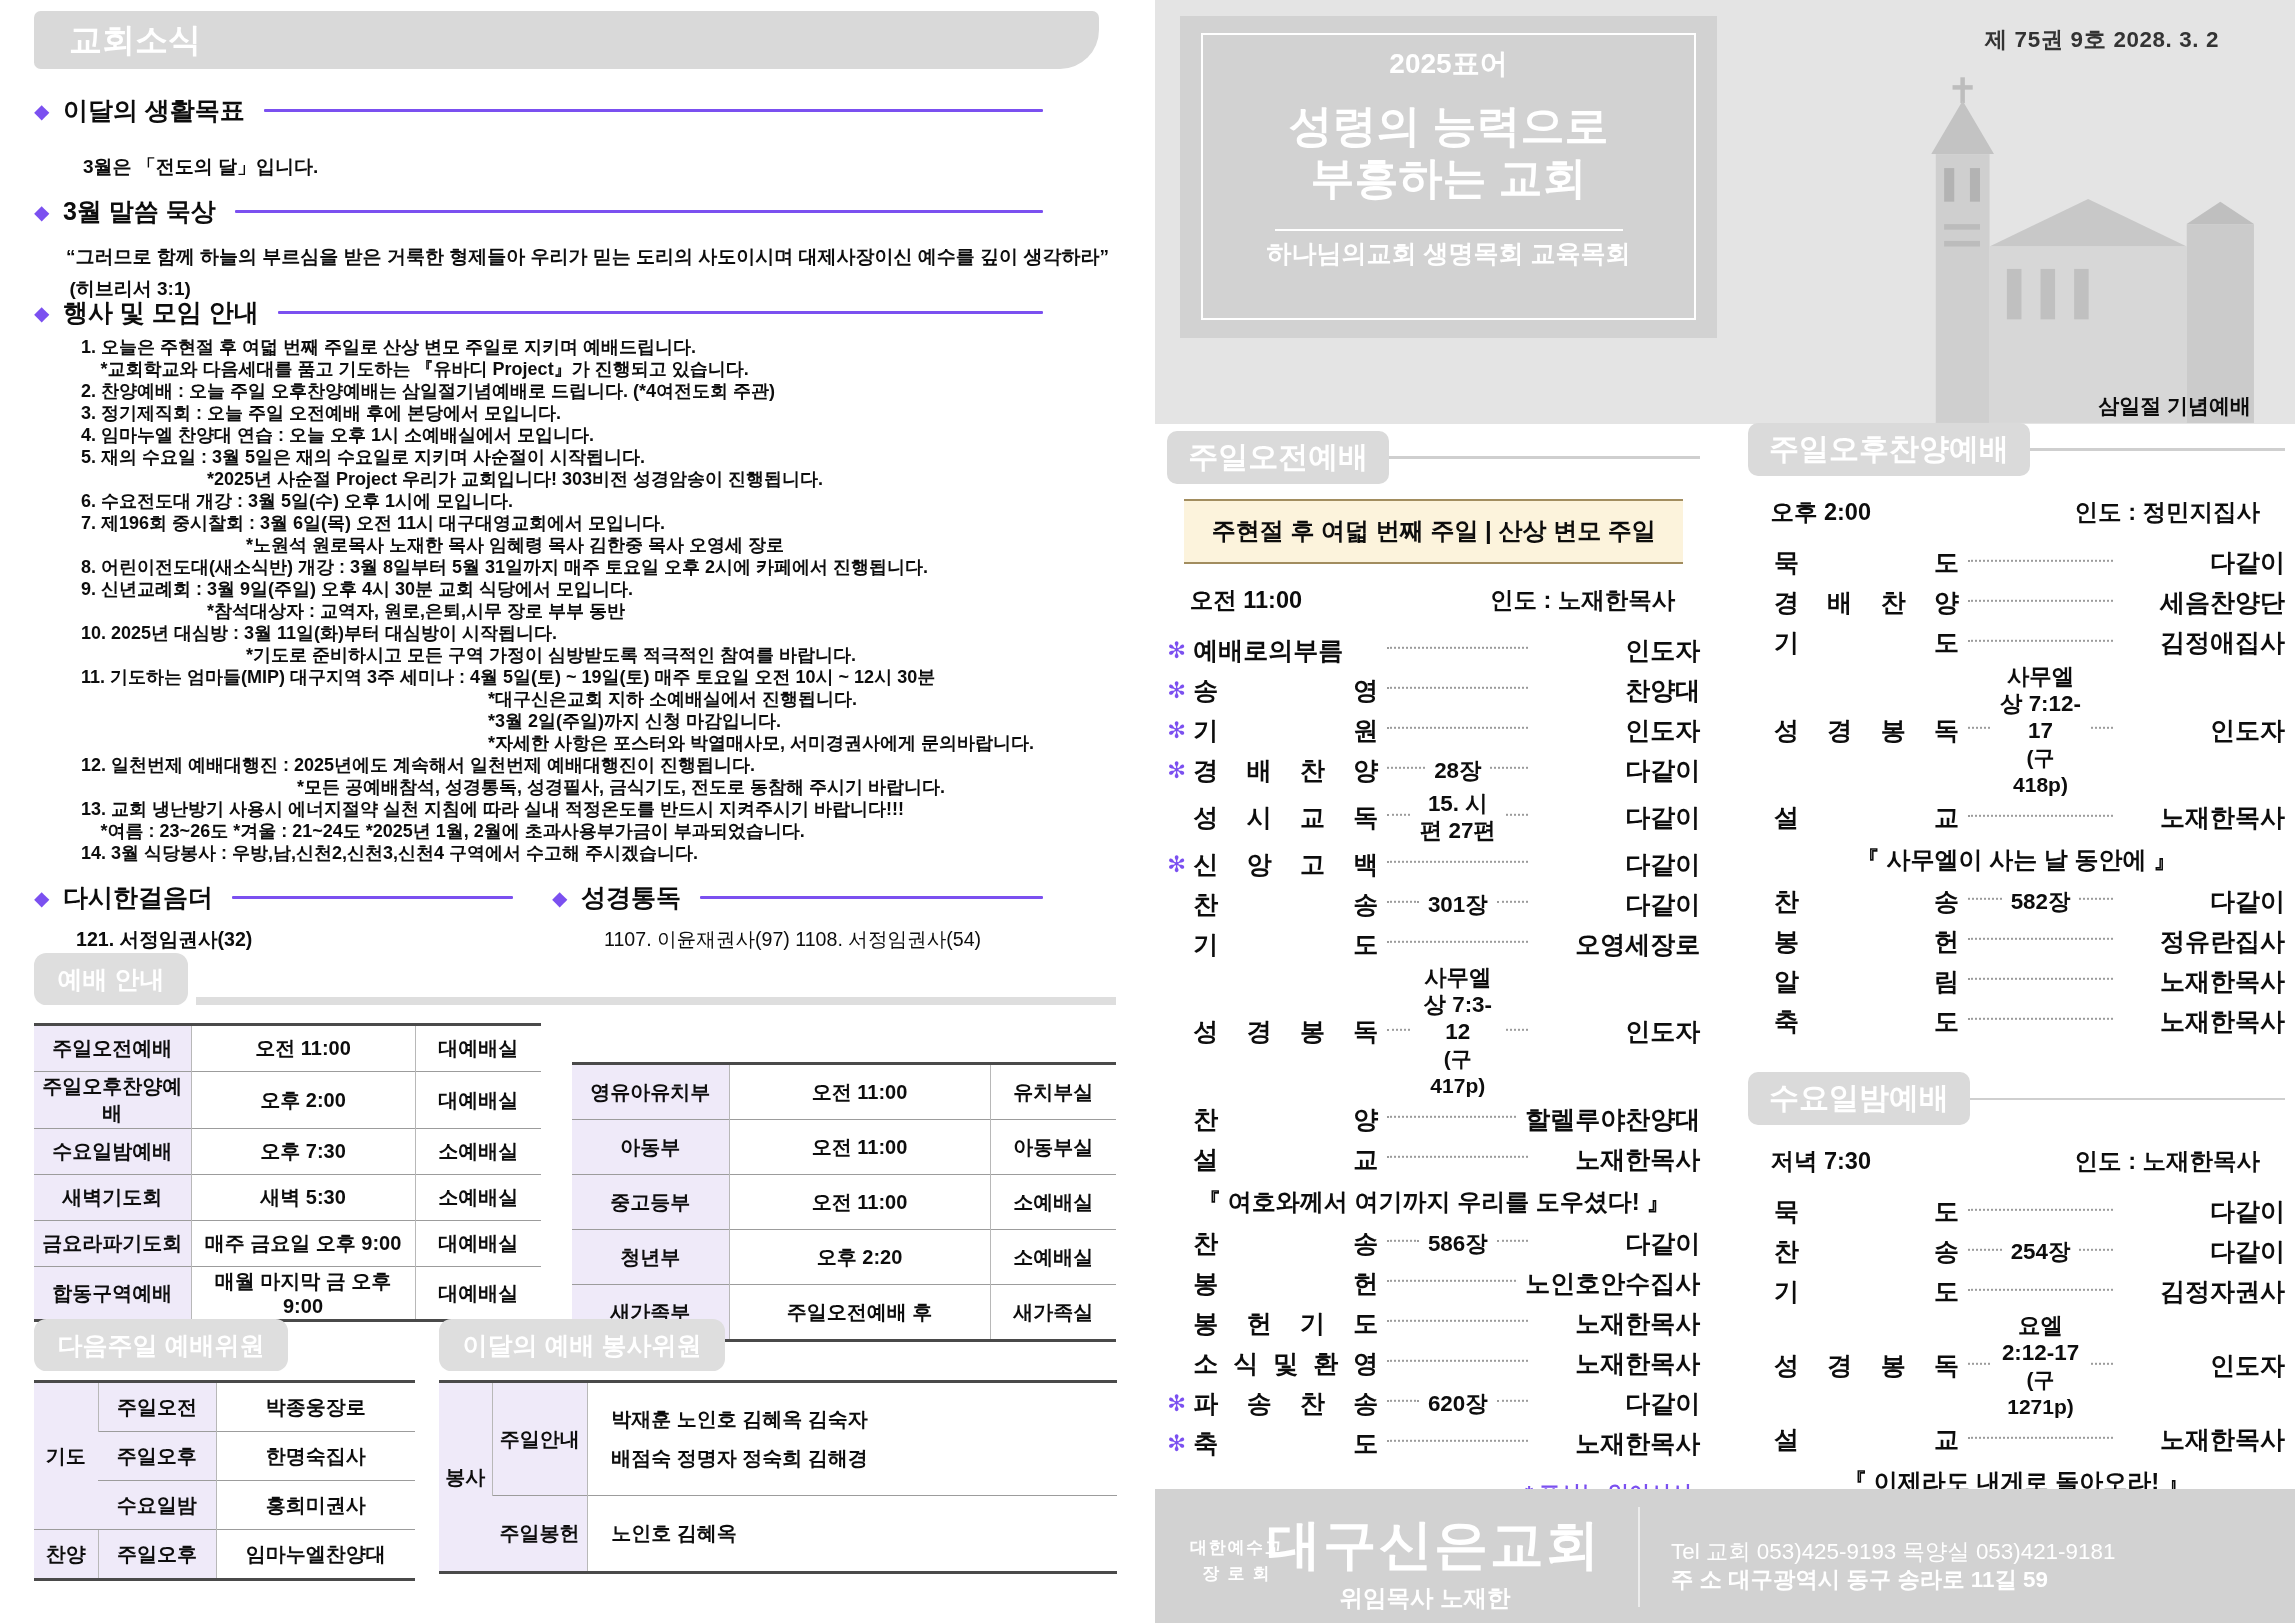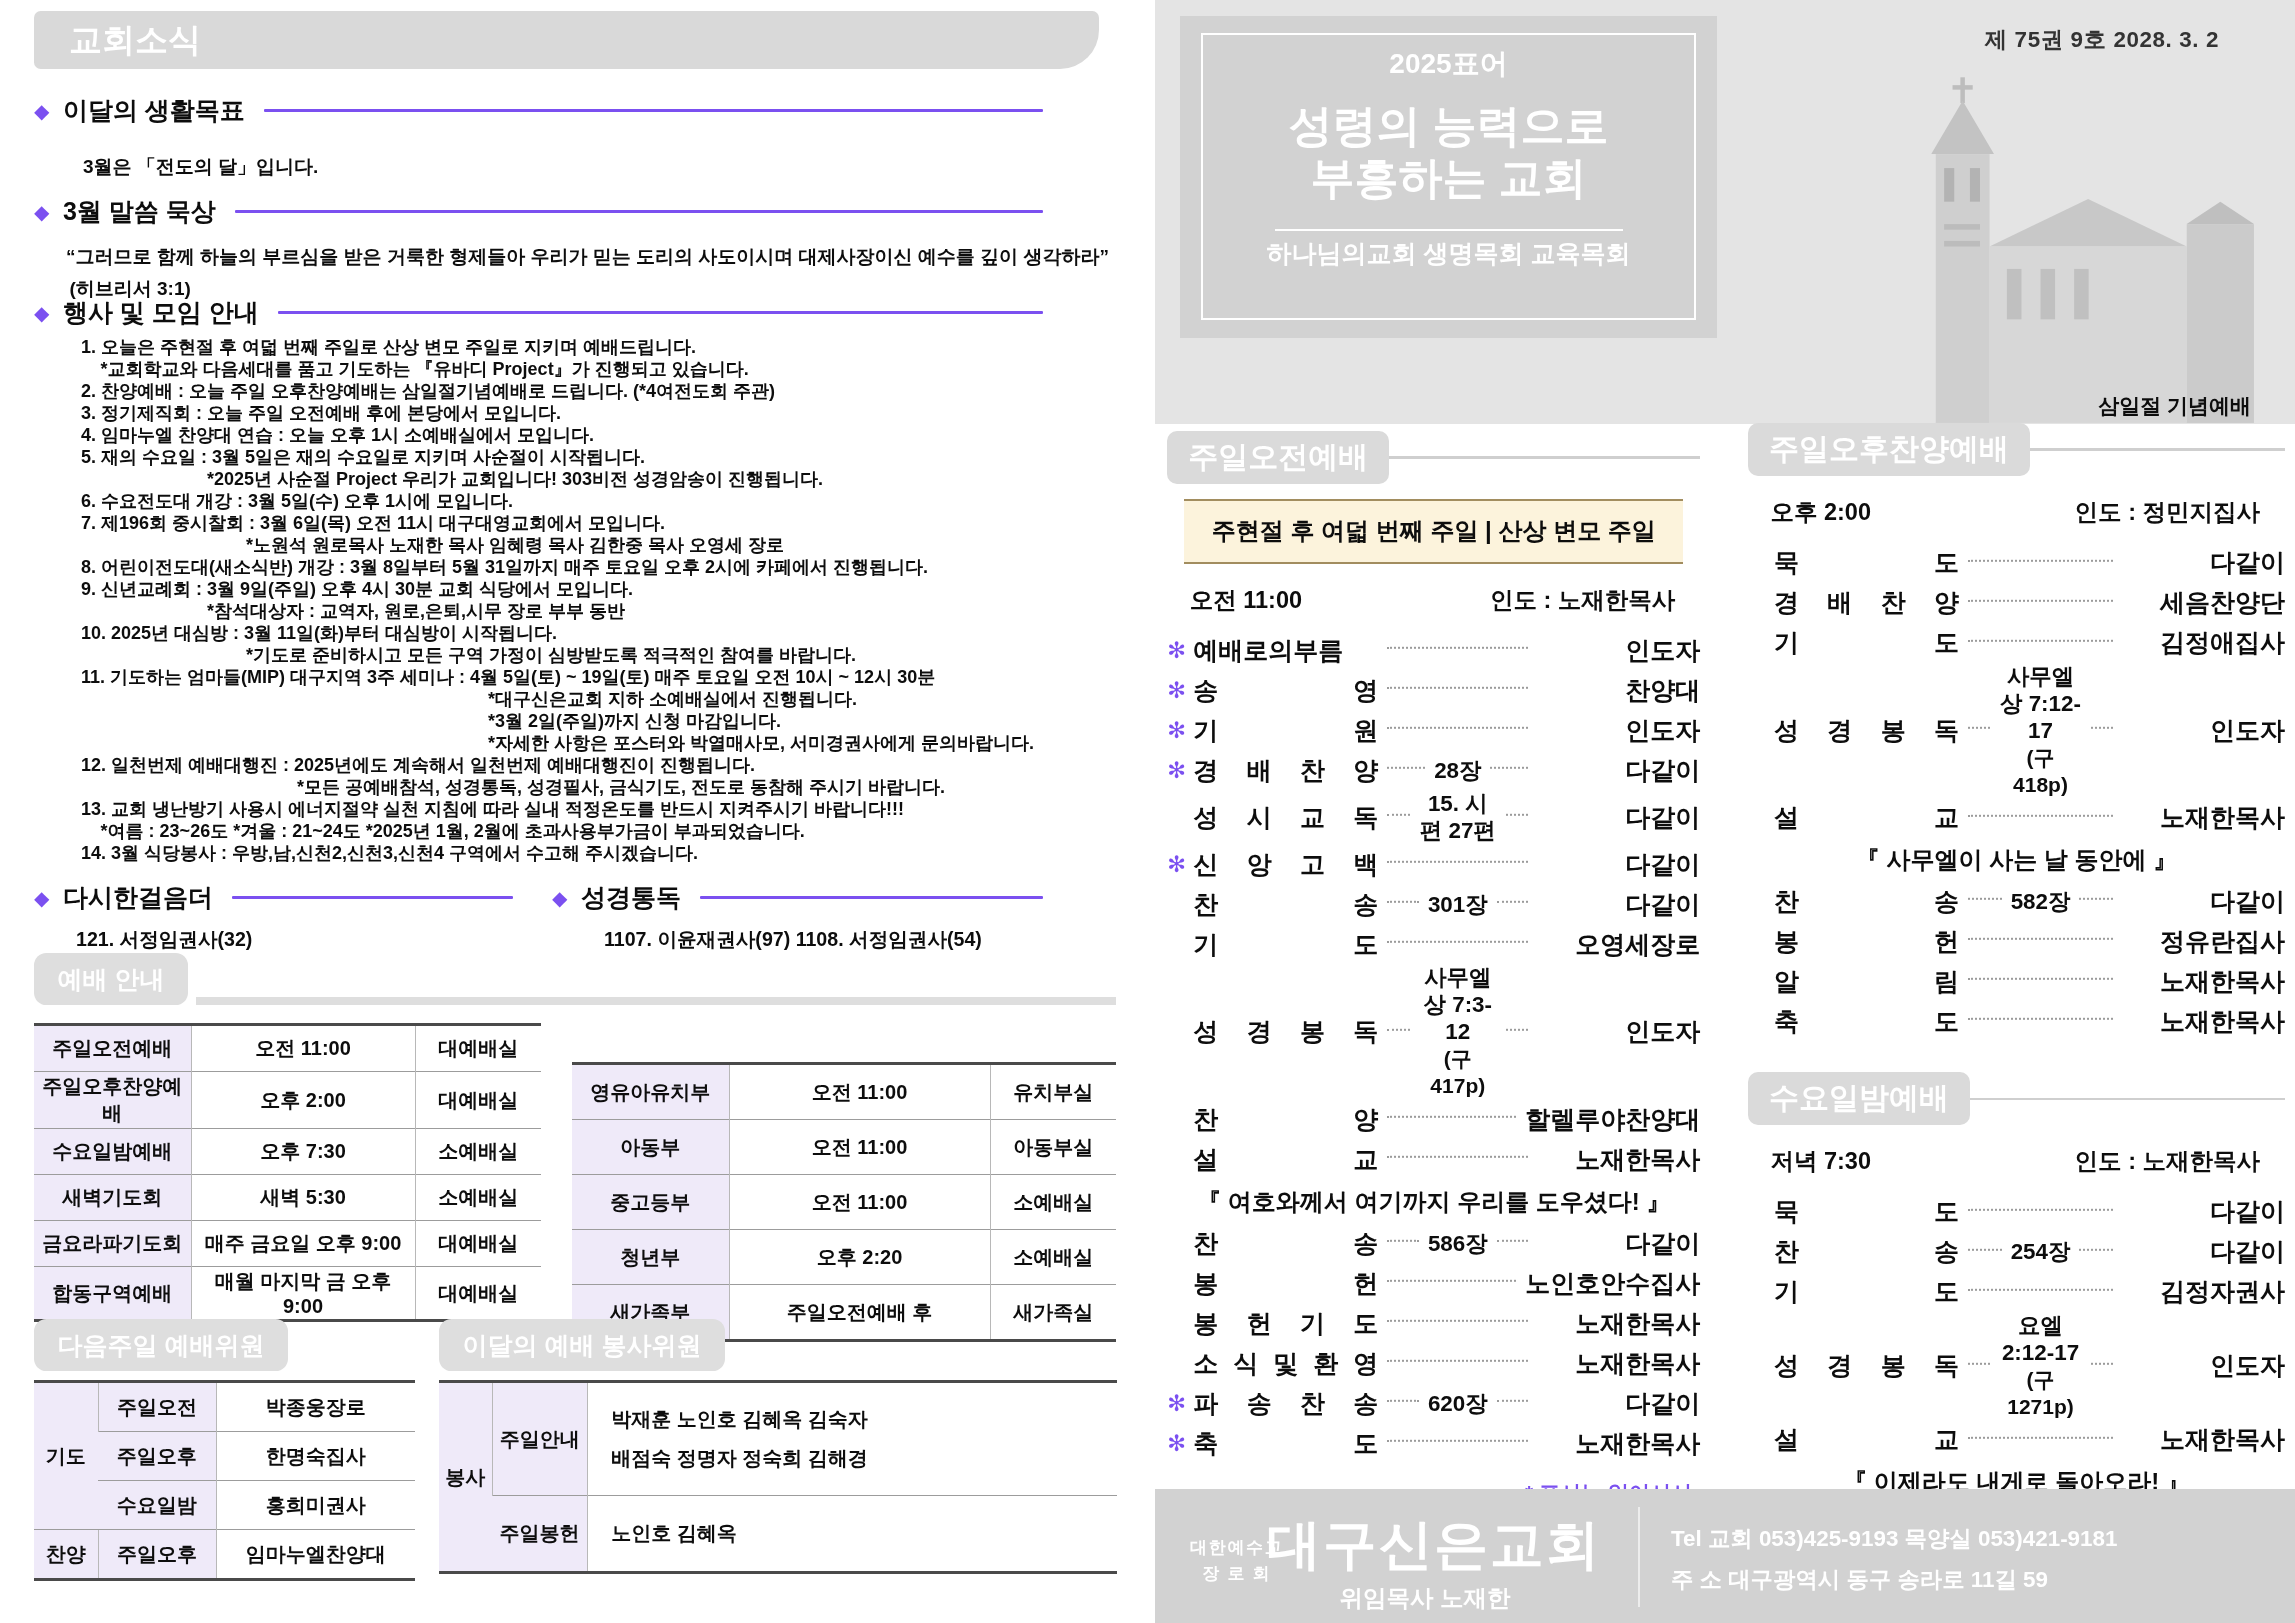--- a/index.html
+++ b/index.html
@@ -23,21 +23,21 @@
   .lp-quote{position:absolute;left:66px;top:241px;font-size:19px;font-weight:600;line-height:32px;}
   .lp-quote .qref{margin-left:3.4px;}
   .lp-ev-head{left:34px;top:296px;width:1009px;}
   .lp-events{position:absolute;left:81px;top:336px;width:1043px;}
   .ev-line{font-size:18px;font-weight:600;line-height:22px;white-space:nowrap;}
   .ind-0{margin-left:0;} .ind-1{margin-left:19.6px;} .ind-2{margin-left:126px;}
   .ind-3{margin-left:165px;} .ind-4{margin-left:216px;} .ind-5{margin-left:407px;}
   .lp-again-head{left:34px;top:881px;width:479px;}
   .lp-again-body{position:absolute;left:76px;top:926px;font-size:19.6px;font-weight:600;}
   .lp-read-head{left:552px;top:881px;width:491px;}
-  .lp-read-body{position:absolute;left:604px;top:926px;font-size:19.6px;font-weight:700;}
+  .lp-read-body{position:absolute;left:604px;top:926px;font-size:19.6px;font-weight:400;}
   .lp-badge{position:absolute;height:52px;background:#dedede;border-radius:12.3px;color:#fff;
             font-weight:800;font-size:25px;display:inline-flex;align-items:center;
             justify-content:center;padding:0 23.5px;white-space:nowrap;}
   .lp-guide-badge{left:34px;top:953px;}
   .badge-tail{position:absolute;left:196px;top:997px;width:920px;height:7.8px;background:#dedede;}
   .badge-next{left:34px;top:1319px;}
   .badge-serv{left:439px;top:1319px;}
   table.sched{position:absolute;border-collapse:collapse;table-layout:fixed;
               border-top:3.9px solid #4a4a4a;border-bottom:3.9px solid #4a4a4a;}
   table.sched td{border-top:1.1px solid #9c9c9c;border-left:1.1px solid #b8b8b8;
@@ -90,21 +90,21 @@
   .oby{min-width:163px;flex:0 0 auto;text-align:right;font-size:25px;font-weight:600;white-space:nowrap;}
   .sermon{text-align:center;font-size:24px;font-weight:800;line-height:37px;margin:3.4px 0;}
   .order-note{text-align:right;color:#7b50f0;font-size:21px;font-weight:700;margin:15.7px 8.4px 0;}
   .wed-block{margin-top:31px;}
 
   .rp-foot{position:absolute;left:0;top:1489px;width:1140px;height:134px;background:#d2d2d2;color:#fff;}
   .f-denom{position:absolute;left:35px;top:46px;font-size:17px;font-weight:700;line-height:26px;letter-spacing:1.7px;text-align:center;}
   .f-church{position:absolute;left:112px;top:20px;font-size:54px;font-weight:900;letter-spacing:1.7px;}
   .f-pastor{position:absolute;left:96px;top:93px;width:348px;text-align:center;font-size:23.5px;font-weight:800;}
   .f-div{position:absolute;left:483px;top:18px;width:1.7px;height:100px;background:#ededed;}
-  .f-tel{position:absolute;left:516px;top:34px;font-size:22.4px;font-weight:700;}
+  .f-tel{position:absolute;left:516px;top:47px;font-size:22.4px;font-weight:400;}
   .f-addr{position:absolute;left:516px;top:75px;font-size:22.4px;font-weight:600;}
 </style>
 </head>
 <body>
 
 <div class="page left-page">
 
   <div class="lp-bar">
     <span>교회소식</span>
   </div>

